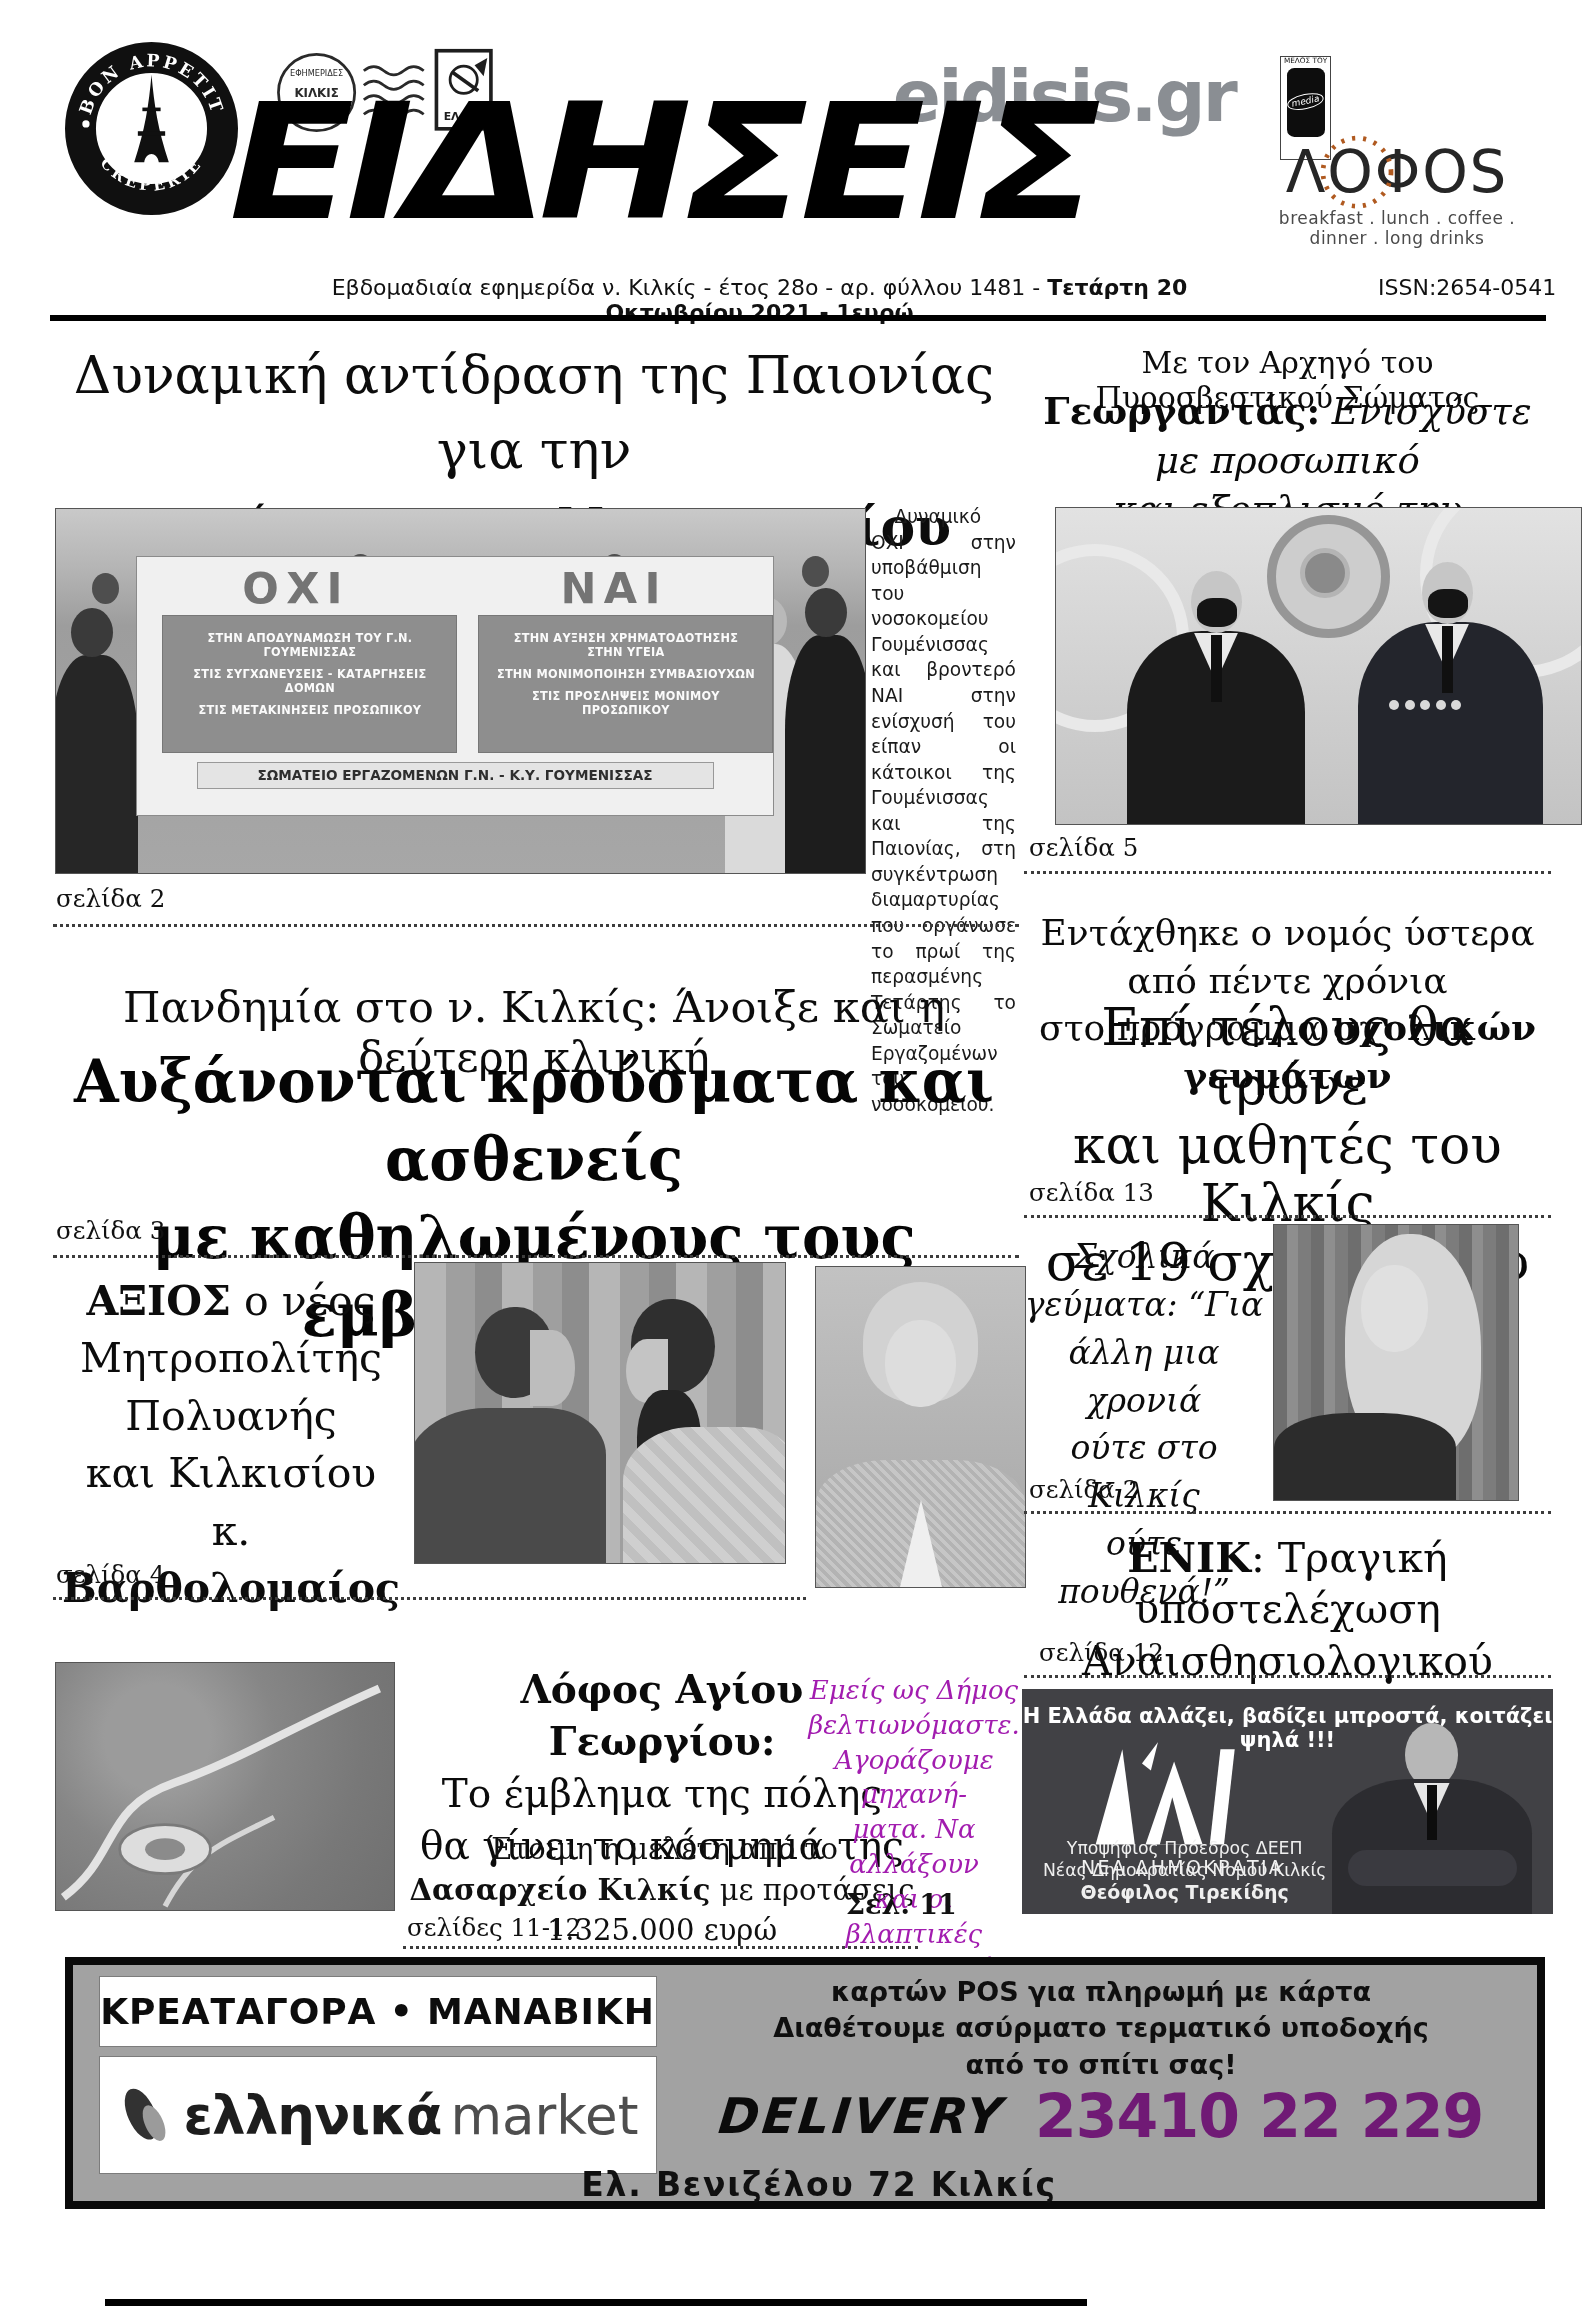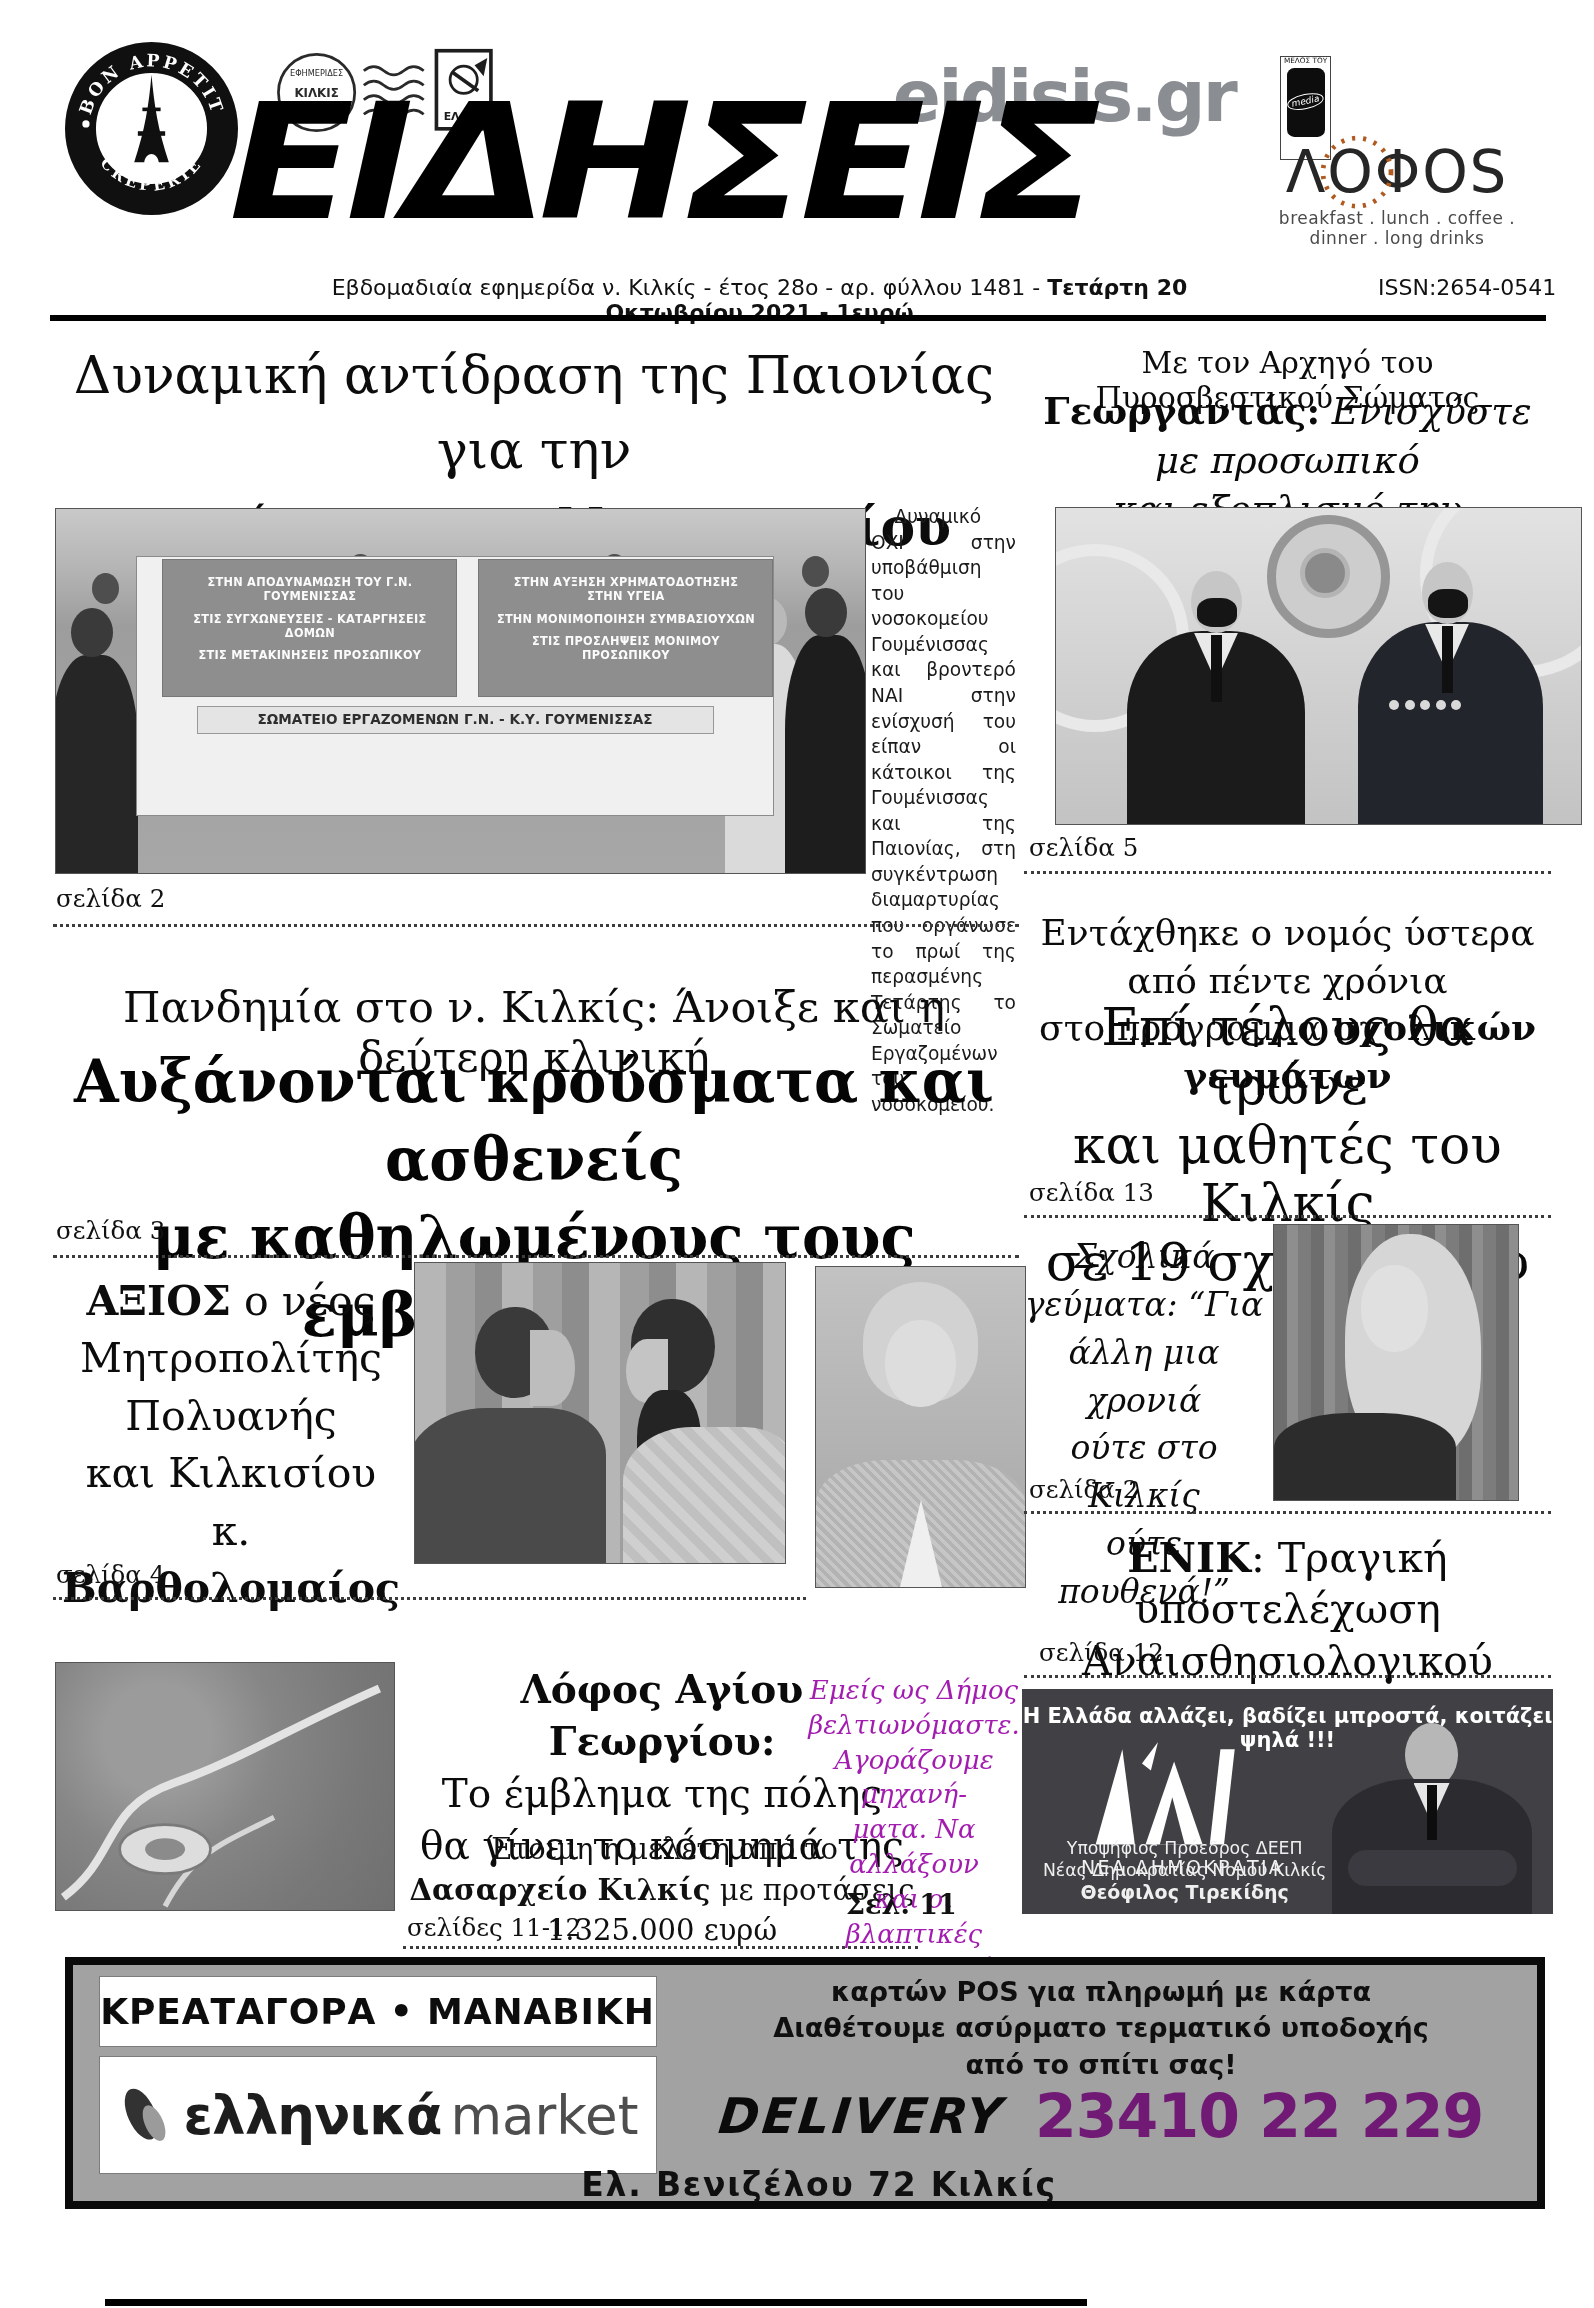--- a/index.html
+++ b/index.html
@@ -255,20 +255,24 @@
     <div class="side-fig sf-l">
         <div class="sf-head dark"></div>
       </div>
     <div class="side-fig sf-r1">
         <div class="sf-head"></div>
       </div>
     <div class="side-fig sf-r2">
         <div class="sf-head dark"></div>
       </div>
     <div class="banner">
+      <div class="titles">
+        <div>ΟΧΙ</div>
+        <div>ΝΑΙ</div>
+      </div>
       <div class="panels">
         <div class="panel">
           <div>ΣΤΗΝ ΑΠΟΔΥΝΑΜΩΣΗ ΤΟΥ Γ.Ν. ΓΟΥΜΕΝΙΣΣΑΣ</div>
           <div>ΣΤΙΣ ΣΥΓΧΩΝΕΥΣΕΙΣ - ΚΑΤΑΡΓΗΣΕΙΣ ΔΟΜΩΝ</div>
           <div>ΣΤΙΣ ΜΕΤΑΚΙΝΗΣΕΙΣ ΠΡΟΣΩΠΙΚΟΥ</div>
         </div>
         <div class="panel">
           <div>ΣΤΗΝ ΑΥΞΗΣΗ ΧΡΗΜΑΤΟΔΟΤΗΣΗΣ ΣΤΗΝ ΥΓΕΙΑ</div>
           <div>ΣΤΗΝ ΜΟΝΙΜΟΠΟΙΗΣΗ ΣΥΜΒΑΣΙΟΥΧΩΝ</div>
           <div>ΣΤΙΣ ΠΡΟΣΛΗΨΕΙΣ ΜΟΝΙΜΟΥ ΠΡΟΣΩΠΙΚΟΥ</div>

